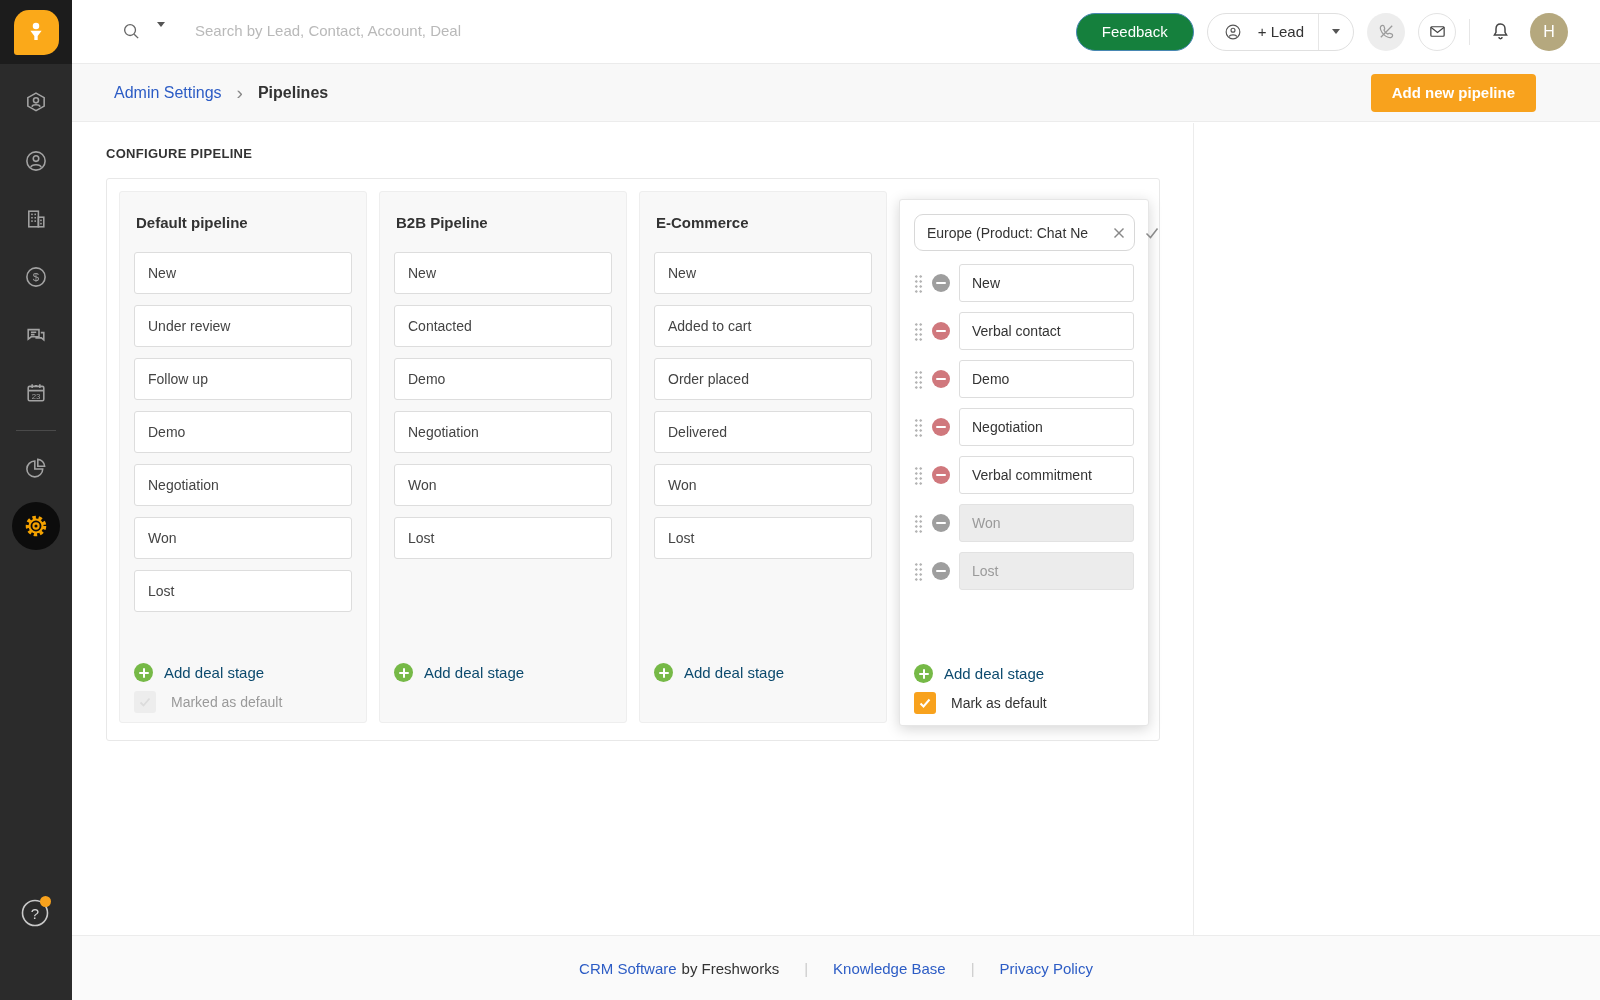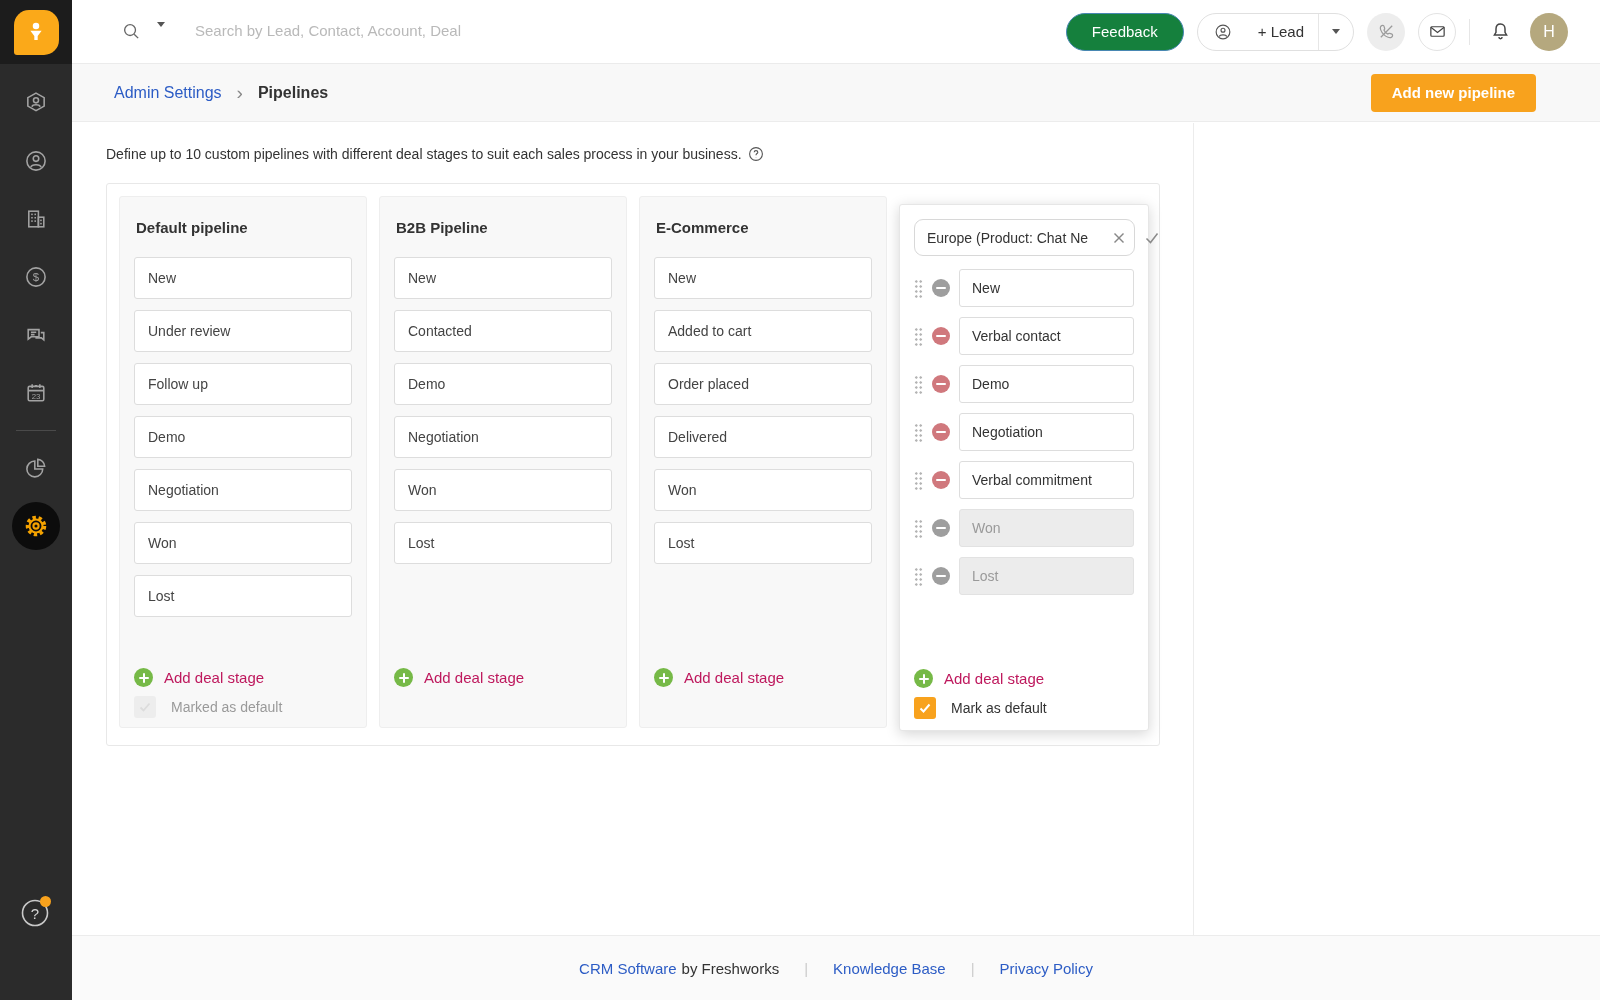--- a/index.html
+++ b/index.html
@@ -24,21 +24,21 @@
   .main { flex:1; display:flex; flex-direction:column; position:relative; background:#fff; }
 
   .topbar { height:64px; flex:none; border-bottom:1px solid #ebebeb; display:flex; align-items:center; padding:0 32px 0 50px; background:#fff; }
   .search { display:flex; align-items:flex-start; gap:16px; }
   .caret-down { width:0; height:0; border-left:4.5px solid transparent; border-right:4.5px solid transparent; border-top:5.5px solid #555; }
   .search input { border:none; outline:none; font-size:15px; color:#333; width:430px; margin-left:14px; font-family:inherit; background:transparent; }
   .search input::placeholder { color:#b9b9b9; }
   .topbar-right { margin-left:auto; display:flex; align-items:center; gap:13px; }
   .btn-feedback { height:38px; padding:0 25px; border-radius:20px; background:#15803d; border:1px solid #4887B2; color:#fff; font-size:15px; font-family:inherit; cursor:pointer; }
   .btn-lead { height:38px; border:1px solid #e0e0e0; border-radius:20px; background:#fff; display:flex; align-items:stretch; overflow:hidden; }
-  .lead-main { display:flex; align-items:center; gap:26px; padding:0 14px 0 16px; font-size:15px; color:#333; cursor:pointer; }
+  .lead-main { display:flex; align-items:center; gap:16px; padding:0 14px 0 16px; font-size:15px; color:#333; cursor:pointer; }
   .lead-caret { border-left:1px solid #e6e6e6; padding:0 13px; display:flex; align-items:center; cursor:pointer; }
   .icon-circle { width:38px; height:38px; border-radius:50%; display:flex; align-items:center; justify-content:center; cursor:pointer; flex:none; }
   .phone-circle { background:#ededed; }
   .mail-circle { background:#fff; border:1px solid #e3e3e3; }
   .tb-divider { width:1px; height:26px; background:#e6e6e6; }
   .bell-wrap { width:34px; height:34px; display:flex; align-items:center; justify-content:center; cursor:pointer; }
   .avatar { width:38px; height:38px; border-radius:50%; background:#b5a87e; color:#fff; font-size:16px; display:flex; align-items:center; justify-content:center; cursor:pointer; }
 
   .breadcrumb-bar { height:58px; flex:none; background:#f8f8f8; border-bottom:1px solid #ececec; display:flex; align-items:center; padding:0 64px 0 34px; }
   .breadcrumb { display:flex; align-items:center; font-size:16px;margin-left:8px; }
@@ -54,21 +54,21 @@
   .pipelines-box { width:1054px; height:563px; border:1px solid #e8e8e8; border-radius:3px; padding:12px; display:flex; gap:12px; background:#fff; }
 
   .card { width:248px; height:532px; flex:none; background:#f8f8f8; border:1px solid #eee; border-radius:3px; padding:14px; position:relative; }
   .card-title { font-size:15px; font-weight:600; color:#333; margin:8px 0 21px 2px; cursor:pointer; }
   .stage { height:42px; background:#fff; border:1px solid #ddd; border-radius:3px; margin-bottom:11px; display:flex; align-items:center; padding:0 13px; font-size:14px; color:#444; cursor:pointer; }
   .add-row { position:absolute; left:14px; bottom:40px; display:flex; align-items:center; gap:11px; }
   .plus-icon { width:19px; height:19px; border-radius:50%; background:#76B947; position:relative; flex:none; }
   .plus-icon::before, .plus-icon::after { content:""; position:absolute; background:#fff; border-radius:1px; }
   .plus-icon::before { left:4.5px; top:8.5px; width:10px; height:2px; }
   .plus-icon::after { left:8.5px; top:4.5px; width:2px; height:10px; }
-  .add-link { color:#be185d; font-size:15px; text-decoration:none; cursor:pointer; }
+  .add-link { color:#0c4a6e; font-size:15px; text-decoration:none; cursor:pointer; }
   .default-row { position:absolute; left:14px; bottom:9px; display:flex; align-items:center; gap:15px; font-size:14px; }
   .checkbox { width:22px; height:22px; border-radius:3px; display:flex; align-items:center; justify-content:center; flex:none; }
   .checkbox.disabled { background:#ededed; }
   .checkbox.checked { background:#F8A21D; cursor:pointer; }
   .default-label-muted { color:#9a9a9a; }
   .default-label-dark { color:#333; }
 
   
   .card.editing { background:#fff; border:1px solid #e6e6e6; box-shadow:0 3px 14px rgba(0,0,0,.17); top:8px; height:527px; width:250px; }
   .name-row { display:flex; align-items:center; margin-bottom:13px; }
@@ -259,29 +259,21 @@
     <div class="breadcrumb-bar">
       <div class="breadcrumb">
         <a class="bc-link">Admin Settings</a>
         <span class="bc-sep">›</span>
         <span class="bc-current">Pipelines</span>
       </div>
       <button class="btn-add-pipeline">Add new pipeline</button>
     </div>
 
     <div class="content">
-      <div class="section-desc">
-        <span>Define up to 10 custom pipelines with different deal stages to suit each sales process in your business.</span>
-        <span>
-          <svg width="16" height="16" viewBox="0 0 16 16" fill="none" stroke="#555" stroke-width="1.1">
-            <circle cx="8" cy="8" r="6.4"></circle>
-            <path d="M6.2 6.2 C6.2 4.1 9.8 4.1 9.8 6.2 C9.8 7.6 8 7.5 8 9.2 M8 11.3 L8 11.5"></path>
-          </svg>
-        </span>
-      </div>
+      <div class="section-title">CONFIGURE PIPELINE</div>
 
       <div class="pipelines-box">
 
         <div class="card">
           <div class="card-title">Default pipeline</div>
           <div class="stage">New</div>
           <div class="stage">Under review</div>
           <div class="stage">Follow up</div>
           <div class="stage">Demo</div>
           <div class="stage">Negotiation</div>

